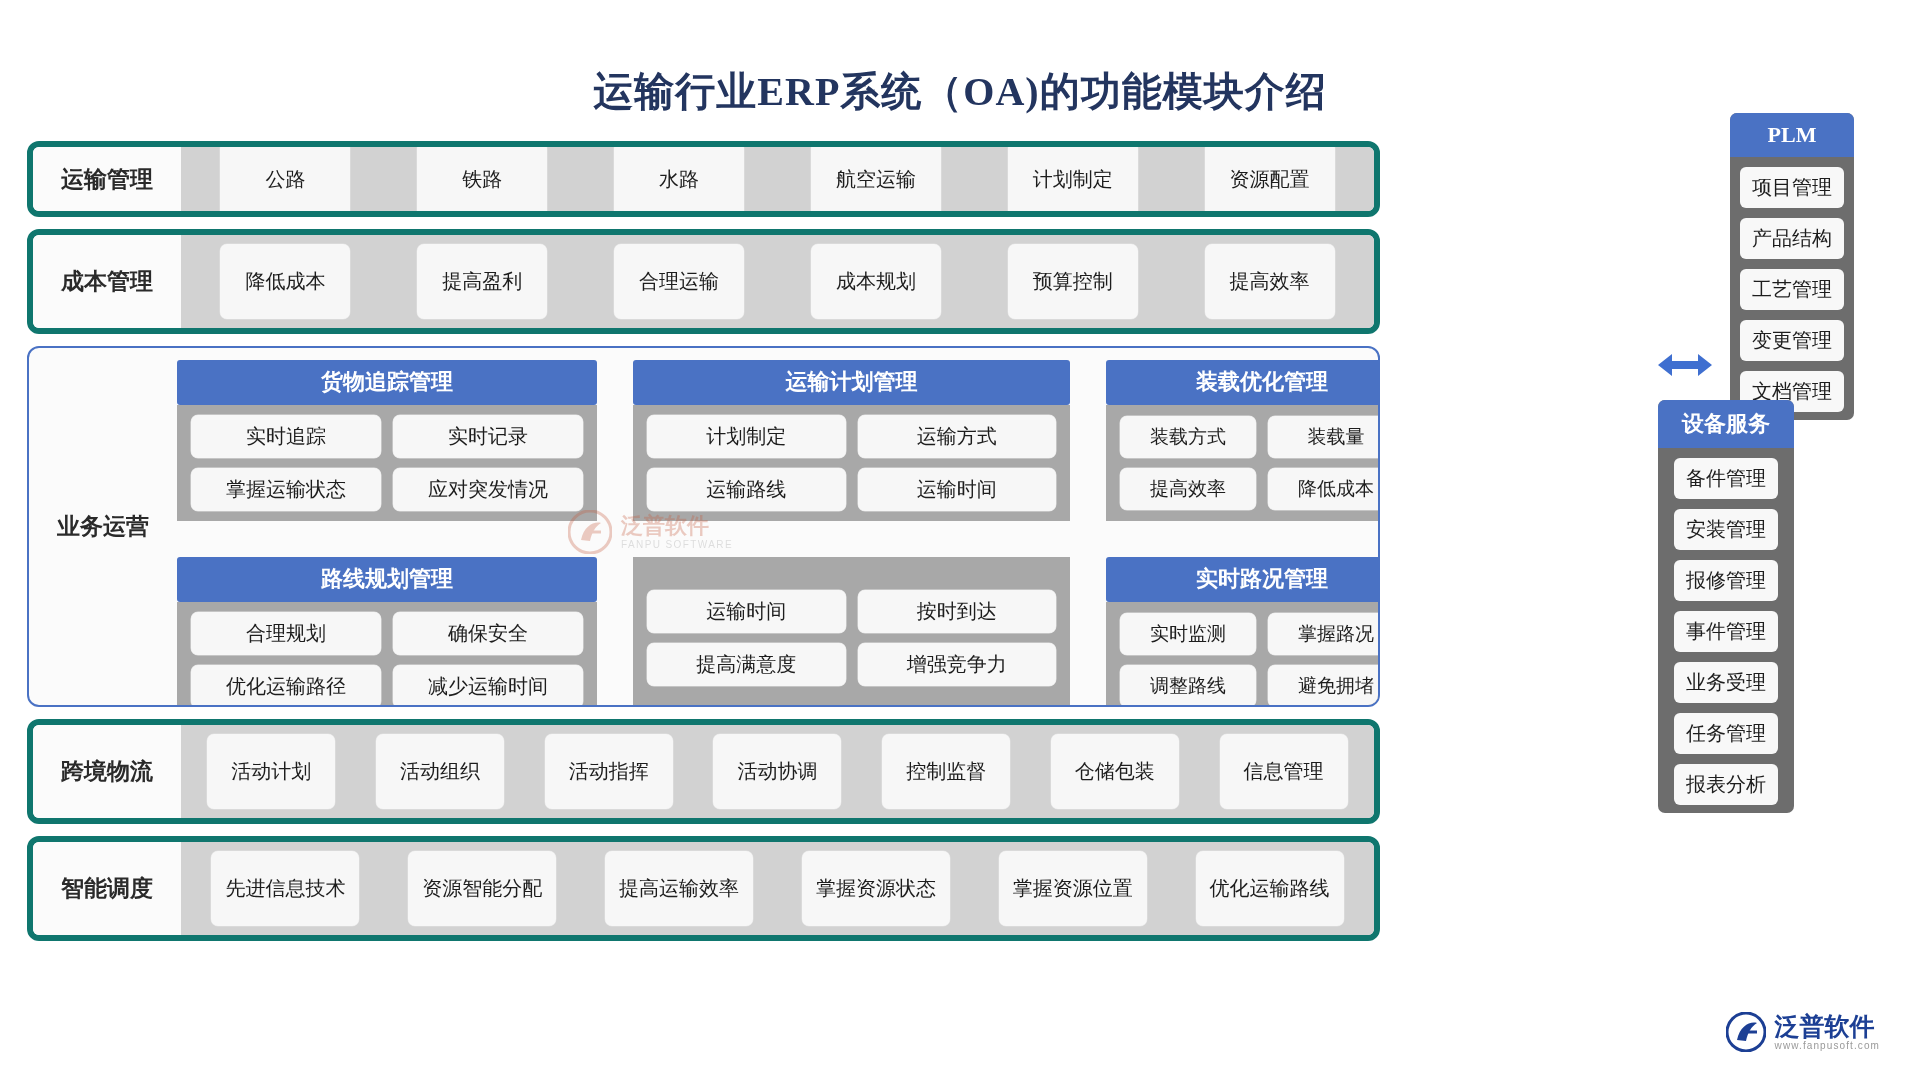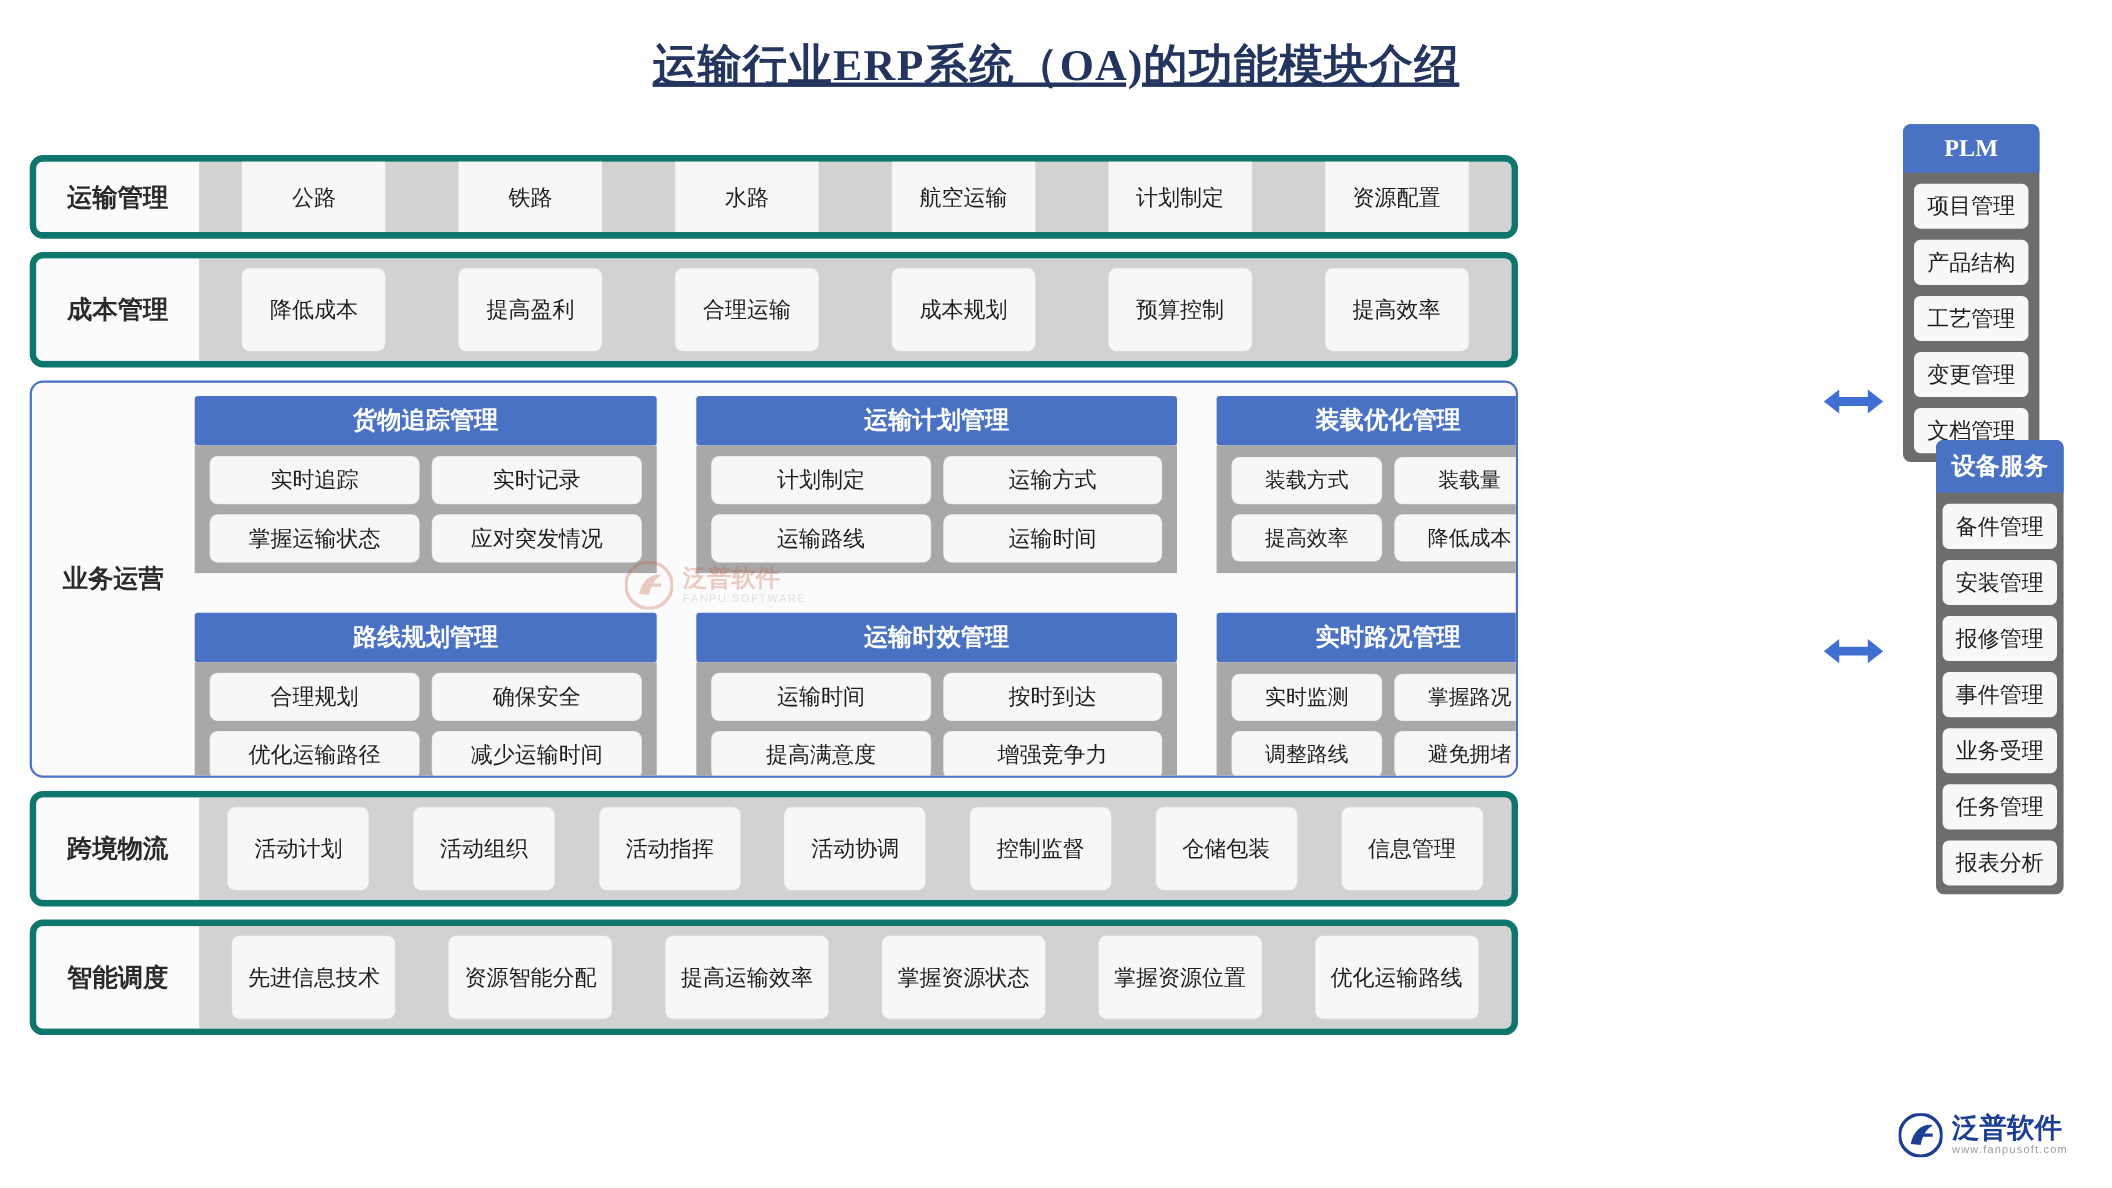--- a/index.html
+++ b/index.html
@@ -5,24 +5,23 @@
   html,body{margin:0;padding:0;}
   body{
     width:1920px;height:1080px;background:#ffffff;
     font-family:"Liberation Serif","DejaVu Serif",serif;
     overflow:hidden;position:relative;
   }
   .page{position:relative;width:1920px;height:1080px;}
 
   
   .title{
-    position:absolute;top:32px;left:0;width:1920px;text-align:center;
+    position:absolute;top:64px;left:0;width:1920px;text-align:center;
     font-size:40px;font-weight:bold;color:#23355f;letter-spacing:1px;
     white-space:nowrap;
-    text-decoration:underline;
   }
 
   
   .main-col{position:absolute;left:27px;top:141px;width:1353px;}
 
   .band{
     border:6px solid #0f766e;border-radius:12px;background:#fbfbfb;
     display:flex;align-items:stretch;margin-bottom:12px;overflow:hidden;
     box-sizing:border-box;
   }
@@ -87,21 +86,21 @@
   }
   .side-head{
     width:100%;background:#4a72c4;color:#fff;font-size:22px;font-weight:bold;
     text-align:center;padding:9px 0;border-radius:7px 7px 0 0;box-sizing:border-box;
   }
   .side-item{
     width:104px;background:#f8f8f8;border-radius:6px;text-align:center;
     font-size:20px;color:#1d1d1d;padding:7px 0;margin-top:10px;white-space:nowrap;
   }
   #panel-plm{left:1730px;top:113px;width:124px;}
-  #panel-service{left:1760px;top:400px;width:116px;}
+  #panel-service{left:1658px;top:400px;width:136px;}
 
   
   .arrow{
     position:absolute;width:54px;height:30px;
   }
   #arrow-top{left:1658px;top:350px;}
   #arrow-bottom{left:1658px;top:577px;}
 
   
   .watermark{
@@ -197,21 +196,20 @@
           <div class="card-head">路线规划管理</div>
           <div class="card-body">
             <div class="pill">合理规划</div>
             <div class="pill">确保安全</div>
             <div class="pill">优化运输路径</div>
             <div class="pill">减少运输时间</div>
           </div>
         </div>
 
         <div class="card">
-          <div class="card-head">运输时效管理</div>
           <div class="card-body">
             <div class="pill">运输时间</div>
             <div class="pill">按时到达</div>
             <div class="pill">提高满意度</div>
             <div class="pill">增强竞争力</div>
           </div>
         </div>
 
         <div class="card card-narrow">
           <div class="card-head">实时路况管理</div>

